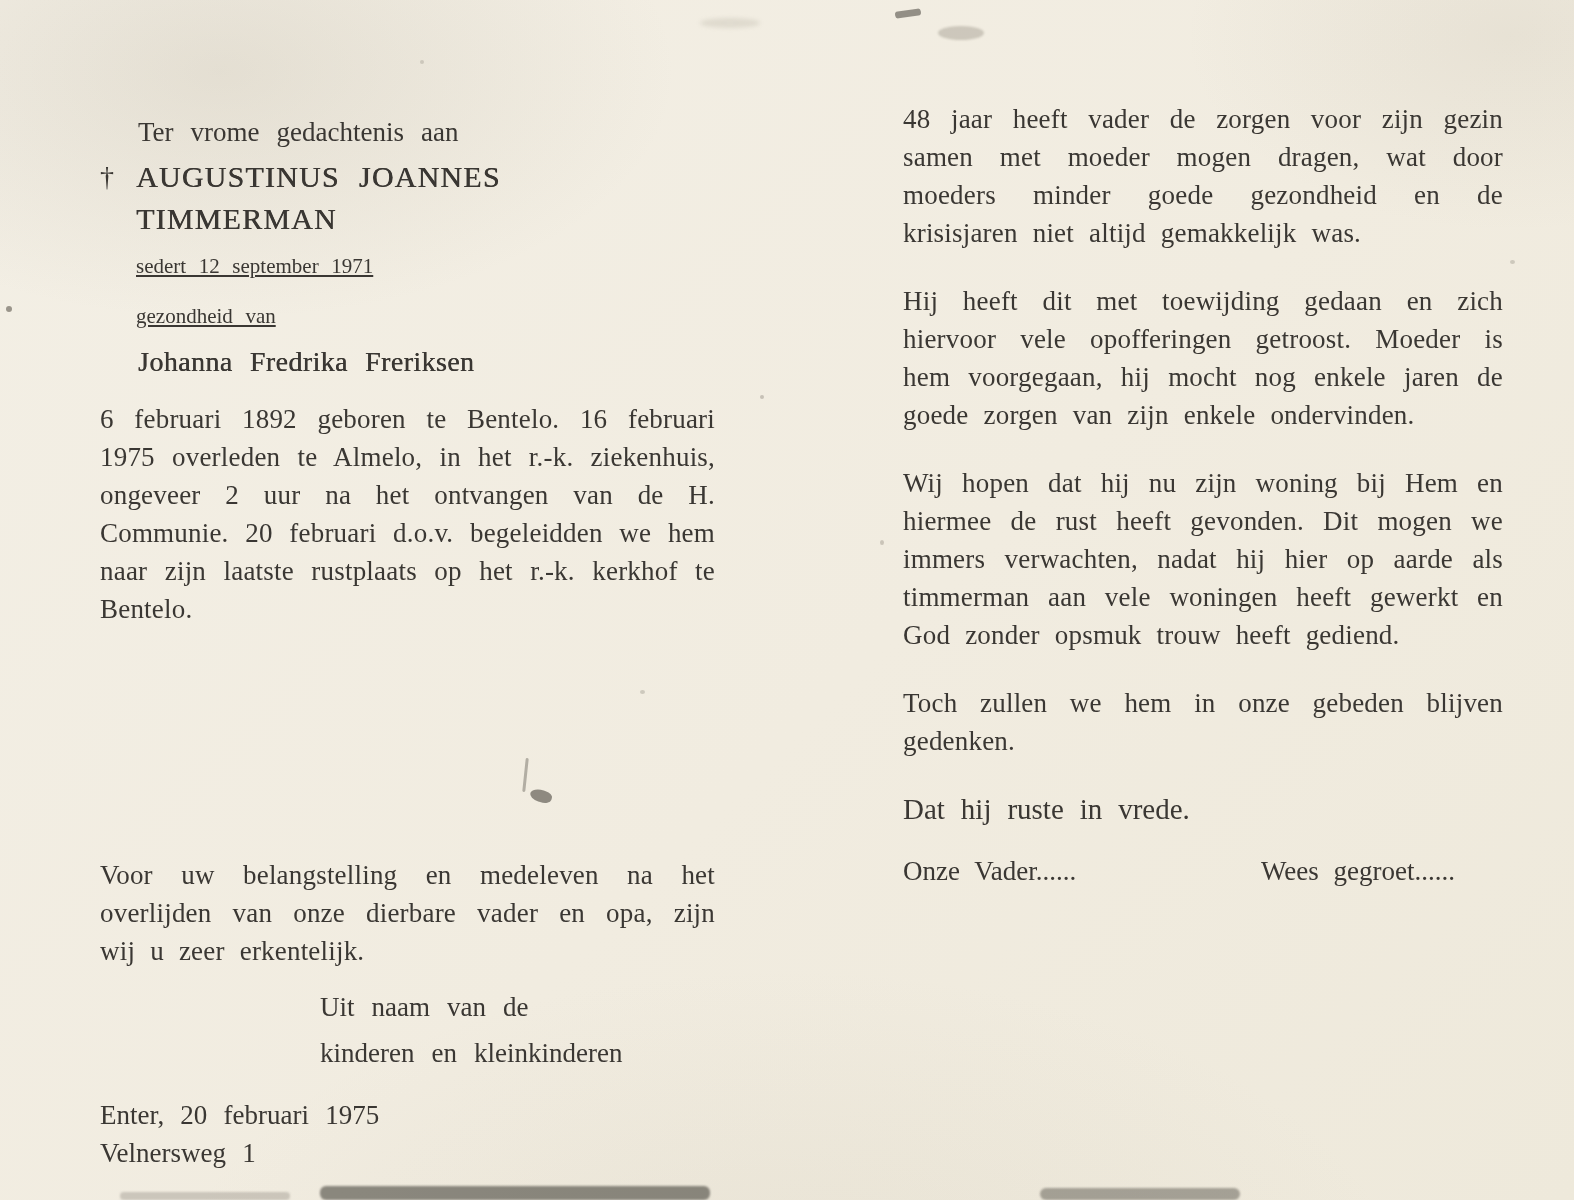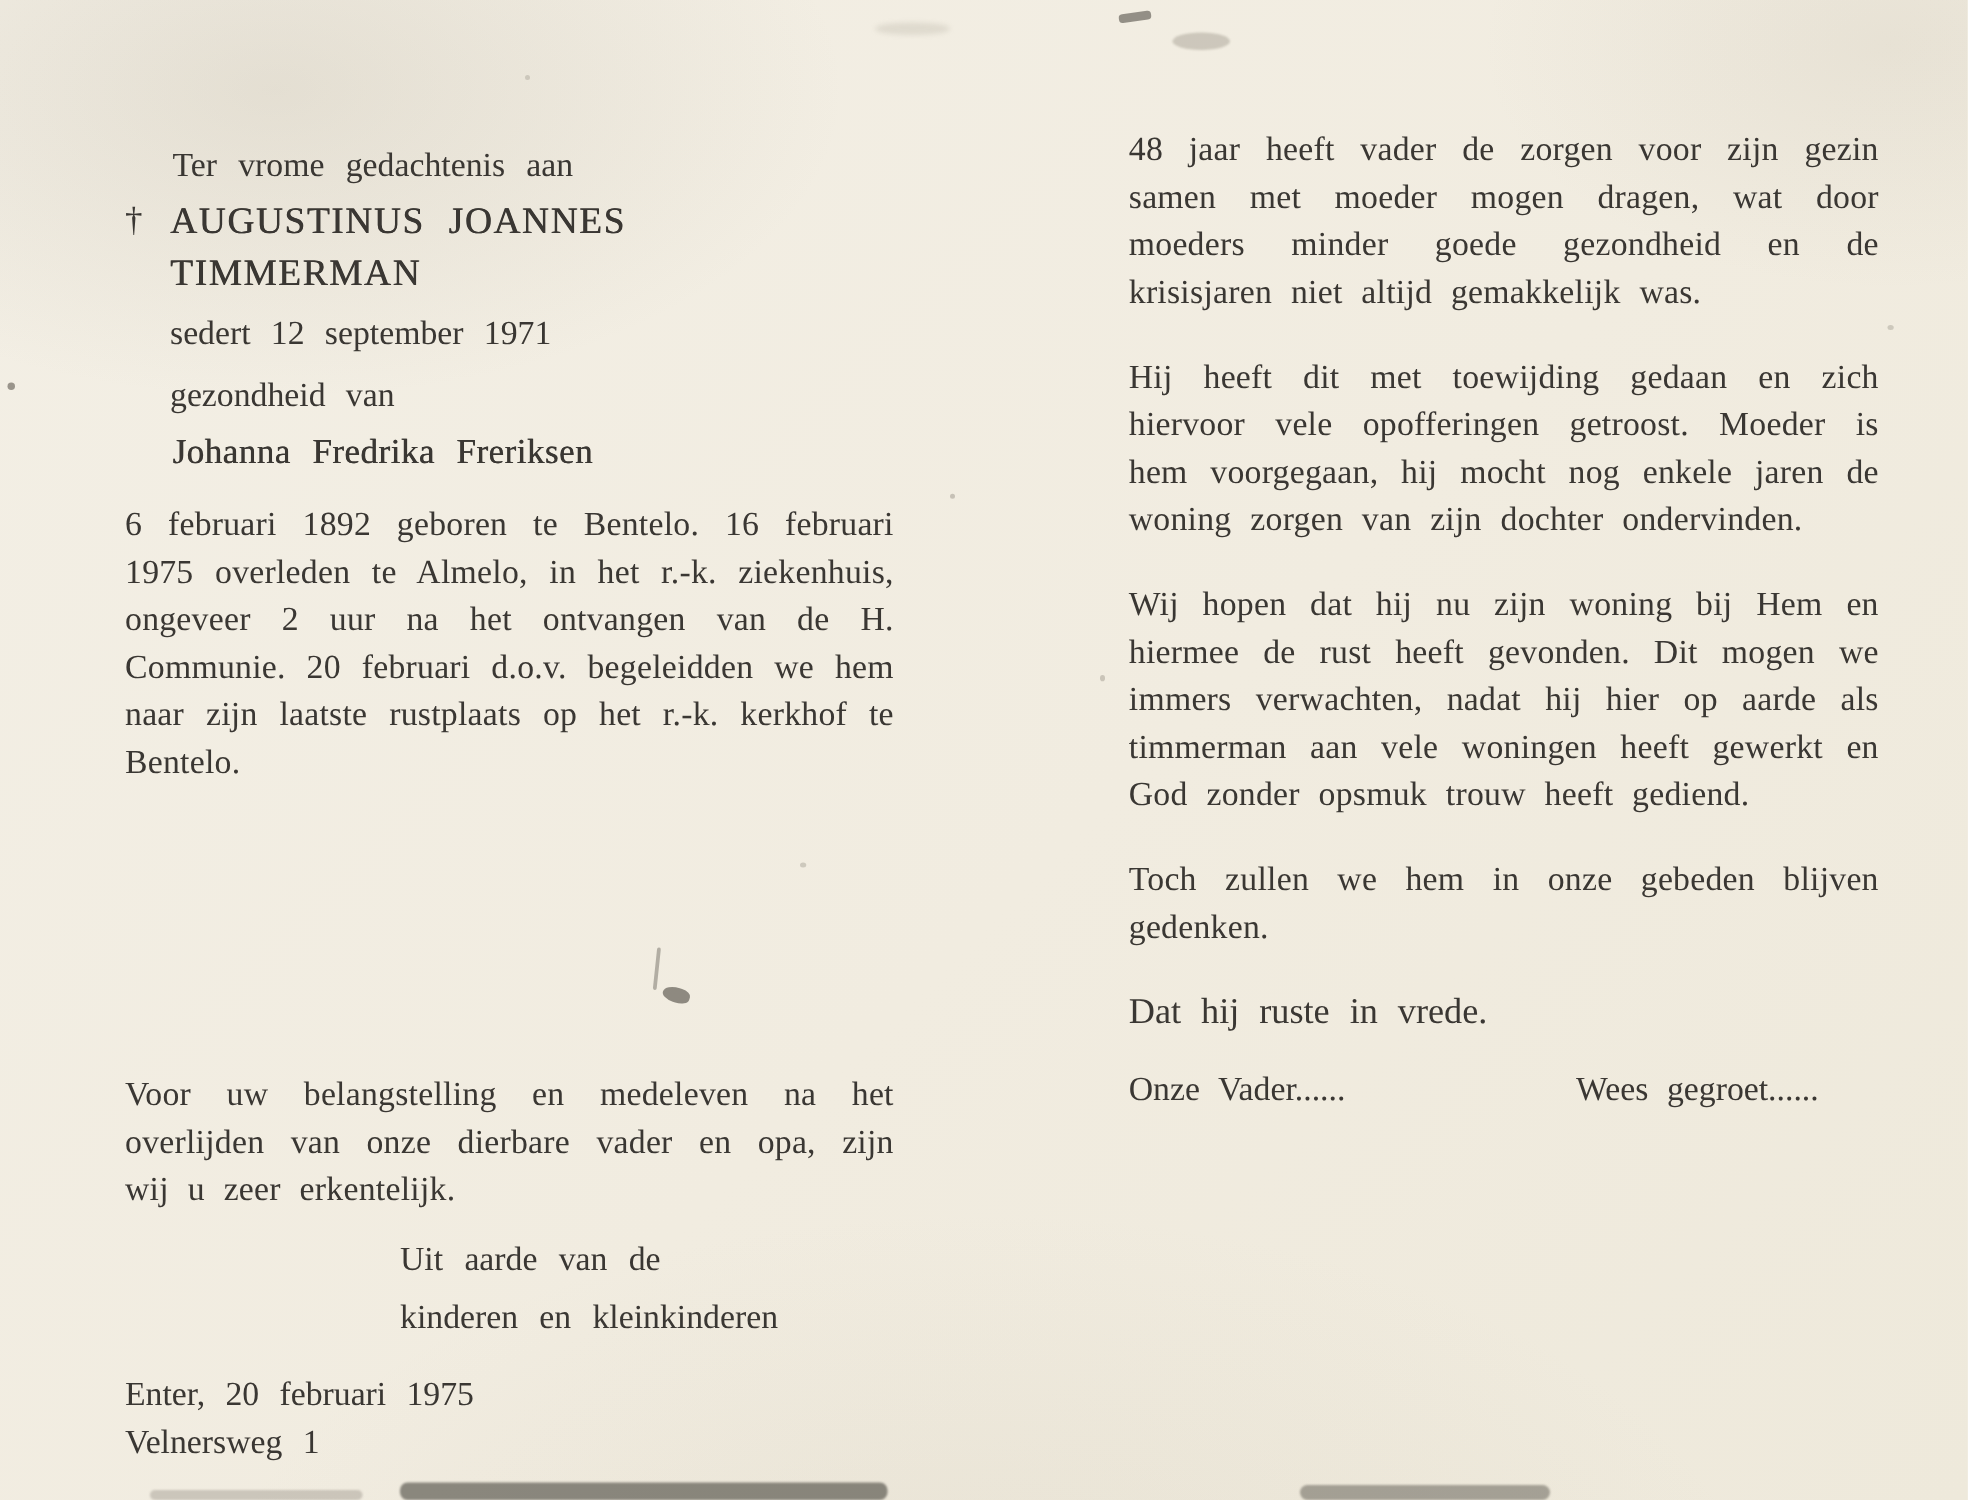--- a/index.html
+++ b/index.html
@@ -56,23 +56,24 @@
   .name-lines { flex: 1; }
   .name {
     font-size: 30px;
     line-height: 42px;
     letter-spacing: 1.2px;
     word-spacing: 0.35em;
     text-shadow: 0.4px 0 0 currentColor;
   }
   .sub {
     margin-left: 36px;
-    font-size: 27px;
+    font-size: 21px;
     line-height: 40px;
     word-spacing: 0.35em;
+    text-decoration: underline;
   }
   .sub.sedert   { margin-top: 6px; }
   .sub.weduw    { margin-top: 10px; }
   .spouse {
     margin-left: 38px;
     margin-top: 6px;
     font-size: 28px;
     line-height: 40px;
     word-spacing: 0.35em;
     letter-spacing: 0.4px;
@@ -152,31 +153,31 @@
 
     <div class="sub sedert">sedert 12 september 1971</div>
     <div class="sub weduw">gezondheid van</div>
     <div class="spouse">Johanna Fredrika Freriksen</div>
 
     <p class="para life-para">6 februari 1892 geboren te Bentelo. 16 februari 1975 overleden te Almelo, in het r.-k. ziekenhuis, ongeveer 2 uur na het ontvangen van de H. Communie. 20 februari d.o.v. begeleidden we hem naar zijn laatste rustplaats op het r.-k. kerkhof te Bentelo.</p>
 
     <p class="para thanks-para">Voor uw belangstelling en medeleven na het overlijden van onze dierbare vader en opa, zijn wij u zeer erkentelijk.</p>
 
     <div class="signature">
-      <div>Uit aarde van de</div>
+      <div>Uit naam van de</div>
       <div>kinderen en kleinkinderen</div>
     </div>
 
     <div class="placedate">Enter, 20 februari 1975</div>
     <div class="address">Velnersweg 1</div>
   </div>
 
   <div class="col col-right">
     <p class="para">48 jaar heeft vader de zorgen voor zijn gezin samen met moeder mogen dragen, wat door moeders minder goede gezondheid en de krisisjaren niet altijd gemakkelijk was.</p>
-    <p class="para">Hij heeft dit met toewijding gedaan en zich hiervoor vele opofferingen getroost. Moeder is hem voorgegaan, hij mocht nog enkele jaren de woning zorgen van zijn dochter ondervinden.</p>
+    <p class="para">Hij heeft dit met toewijding gedaan en zich hiervoor vele opofferingen getroost. Moeder is hem voorgegaan, hij mocht nog enkele jaren de goede zorgen van zijn enkele ondervinden.</p>
     <p class="para">Wij hopen dat hij nu zijn woning bij Hem en hiermee de rust heeft gevonden. Dit mogen we immers verwachten, nadat hij hier op aarde als timmerman aan vele woningen heeft gewerkt en God zonder opsmuk trouw heeft gediend.</p>
 
     <p class="para">Toch zullen we hem in onze gebeden blijven gedenken.</p>
     <p class="single">Dat hij ruste in vrede.</p>
 
     <div class="prayer">
       <span>Onze Vader......</span>
       <span>Wees gegroet......</span>
     </div>
   </div>

